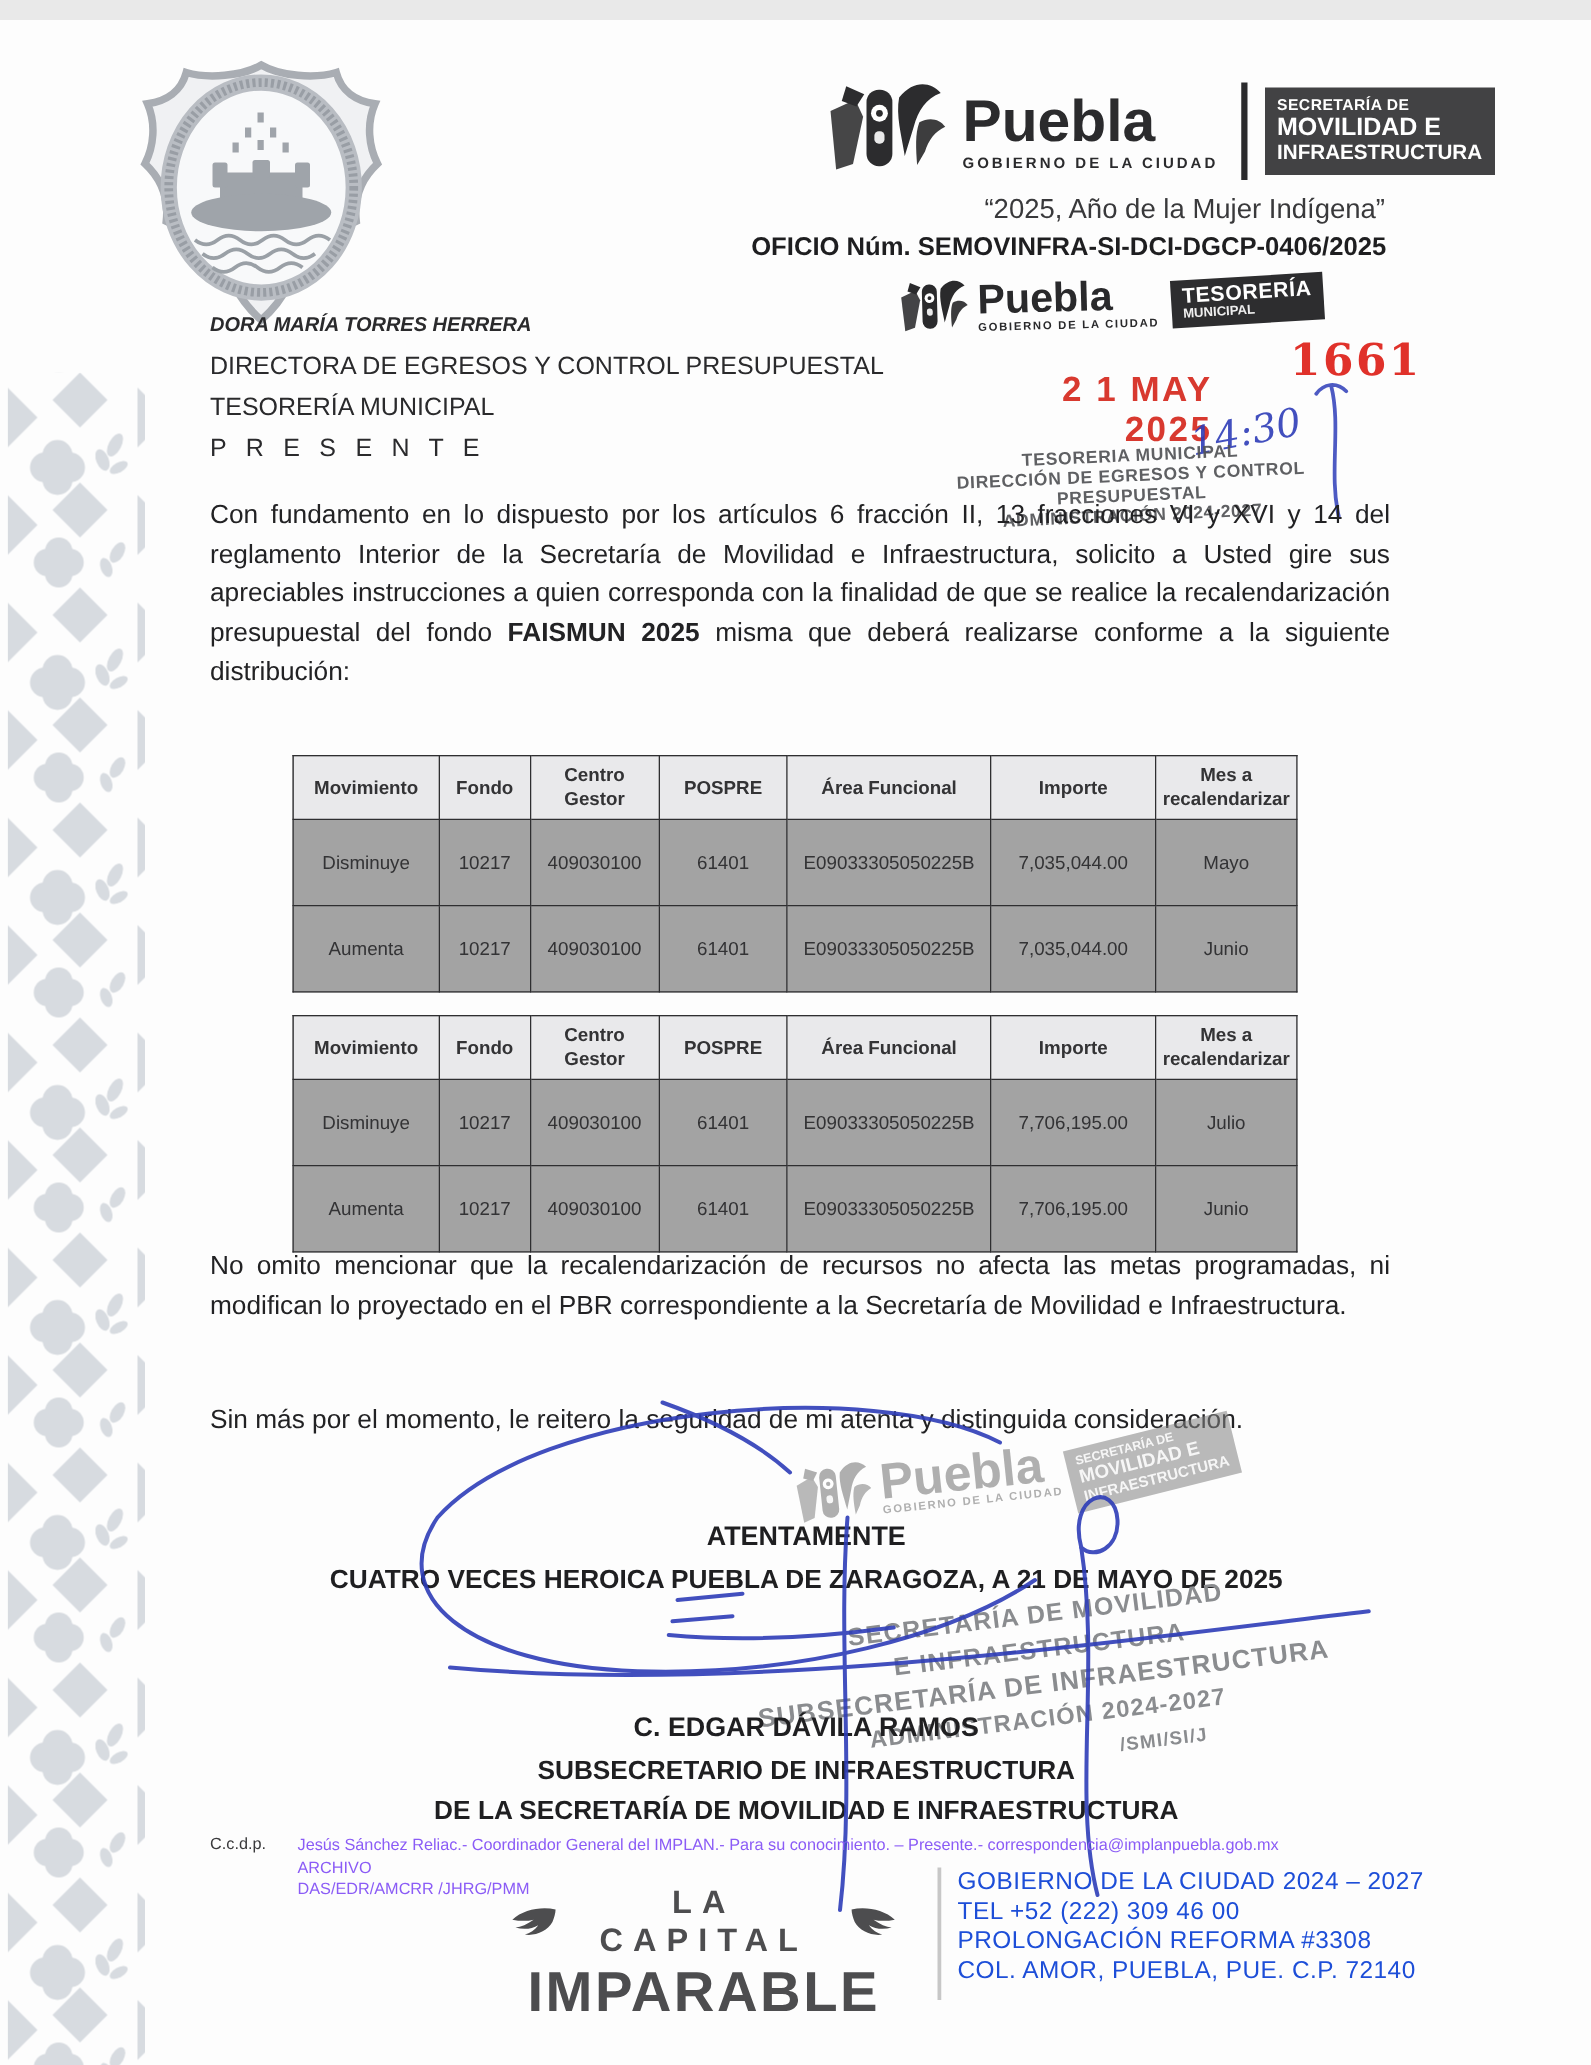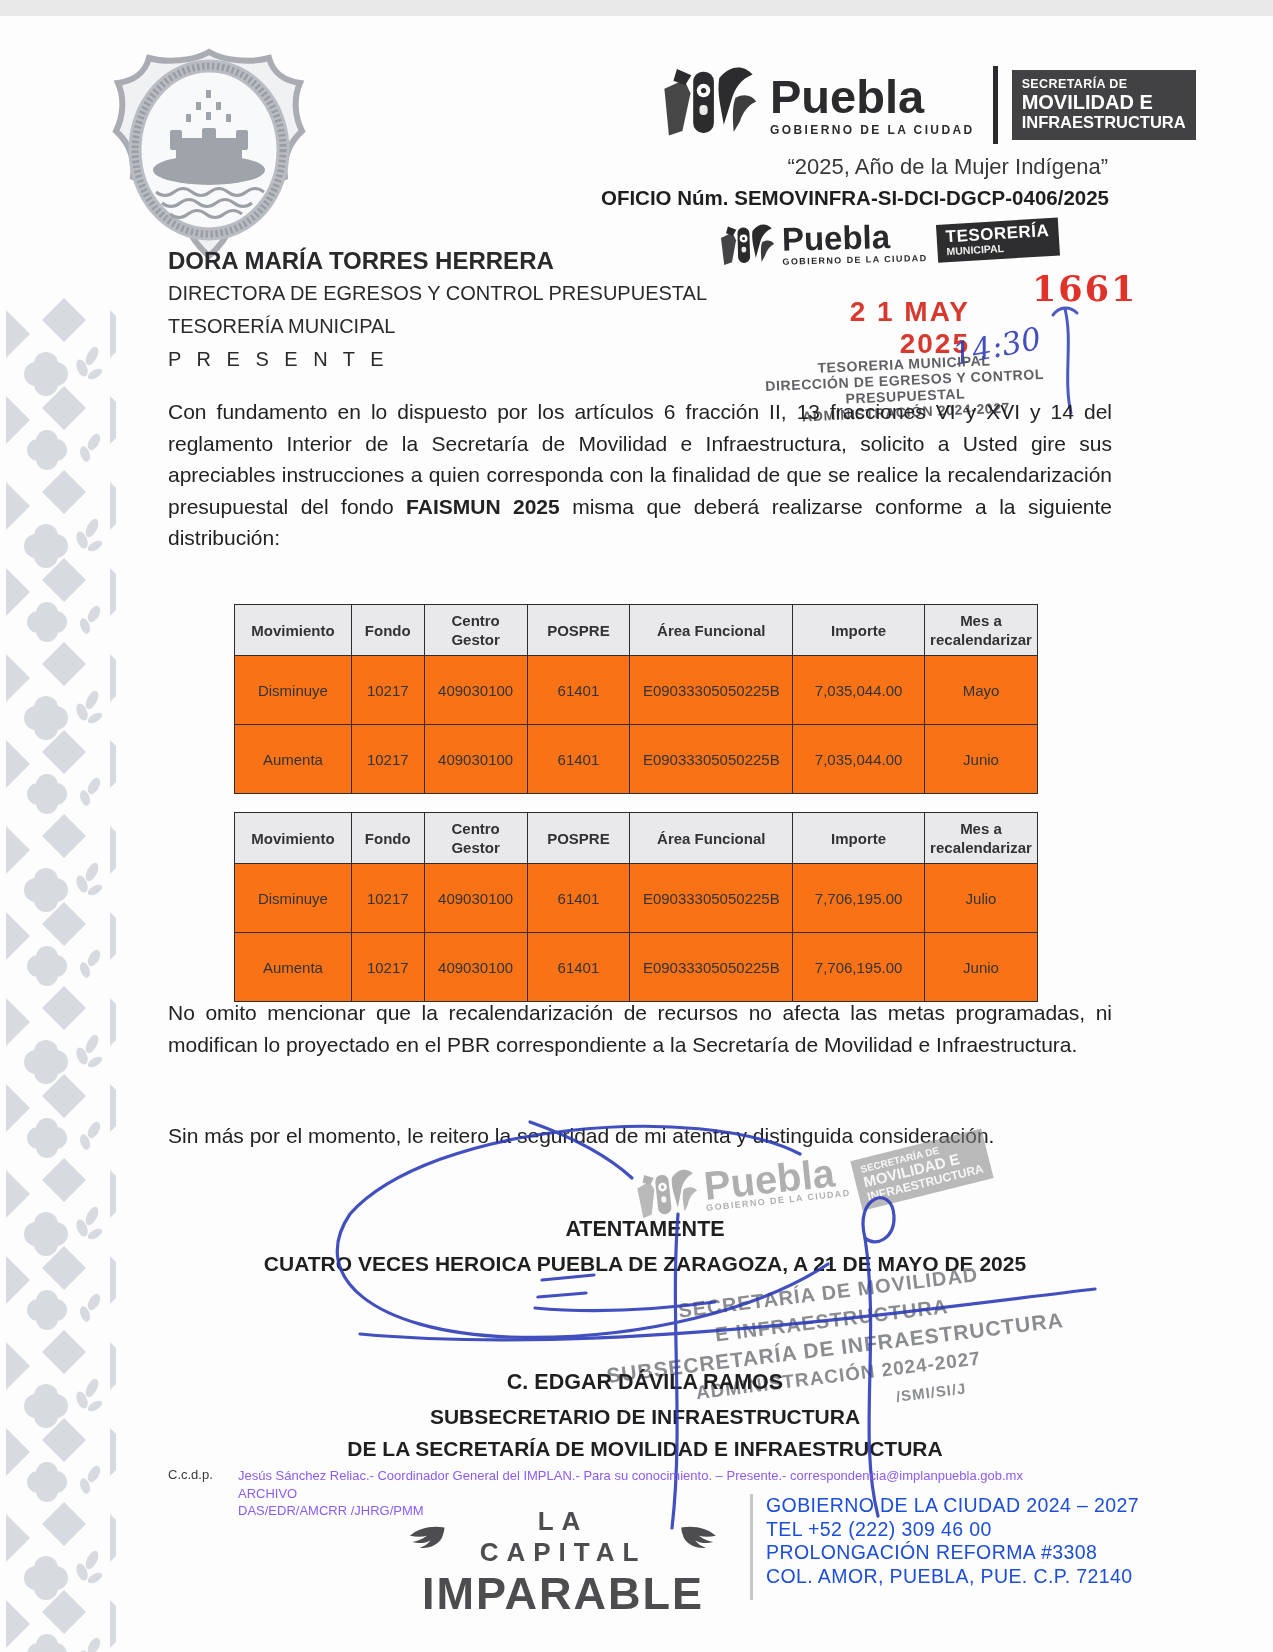--- a/index.html
+++ b/index.html
@@ -16,21 +16,21 @@
   .brand-bar{width:5px;height:78px;background:#2b2b2d;margin:0 4px 0 8px;}
   .brand-badge{background:#424244;color:#fff;padding:7px 10px 8px;line-height:1.12;}
   .brand-badge .bl1{font-size:12.5px;font-weight:700;letter-spacing:.4px;}
   .brand-badge .bl2{font-size:20px;font-weight:700;}
   .brand-badge .bl3{font-size:16.5px;font-weight:700;}
   #motto{top:138px;right:165px;font-size:22px;color:#39393b;}
   #oficio{top:170px;right:164px;font-size:20.5px;font-weight:700;color:#1e1e20;}
 
   
   #recipient{left:168px;top:228px;font-size:20px;line-height:33px;color:#2a2a2c;}
-  #recipient .name{font-weight:700;font-size:24px;}
+  #recipient .name{font-weight:700;font-size:16px;font-style:italic;}
   #recipient .salut{letter-spacing:5px;}
 
   
   #stamp{left:712px;top:200px;width:430px;height:210px;}
   .st-brand{display:flex;align-items:center;gap:6px;transform:rotate(-1.5deg);}
   .st-icon{width:64px;height:52px;color:#2a2a2c;}
   .st-word{font-size:33px;font-weight:700;line-height:30px;color:#29292b;}
   .st-tag{font-size:9px;font-weight:700;letter-spacing:1.4px;color:#29292b;margin-top:2px;}
   .st-badge{background:#2d2d2f;color:#fff;padding:4px 9px 5px;margin-left:4px;transform:rotate(-2deg);line-height:1.05;}
   .st-badge .b1{font-size:17px;font-weight:700;letter-spacing:.5px;}
@@ -45,21 +45,21 @@
             transform:rotate(-2.5deg);color:#525356;font-weight:700;font-size:14px;
             line-height:16px;letter-spacing:.6px;opacity:.92;}
 
   
   .para{left:168px;width:944px;font-size:21px;line-height:31.5px;text-align:justify;color:#222224;}
   #p1{top:380px;}
   #p2{top:981px;}
   #p3{top:1104px;text-align:left;}
 
   
-  .doc-table{border-collapse:collapse;width:804px;background:#f97316;}
+  .doc-table{border-collapse:collapse;width:804px;background:#a3a3a3;}
   .doc-table th,.doc-table td{border:1.6px solid #2e2e30;text-align:center;vertical-align:middle;
       font-size:15px;color:#333335;padding:2px 4px;}
   .doc-table th{background:#e9e9eb;font-weight:700;height:46px;line-height:19px;}
   .doc-table td{height:64px;}
   #tablewrap1{left:234px;top:588px;}
   #tablewrap2{left:234px;top:796px;}
 
   
   #logo-stamp{left:628px;top:1136px;display:flex;align-items:center;gap:6px;
               transform:rotate(-6deg);opacity:.55;filter:grayscale(1);}

